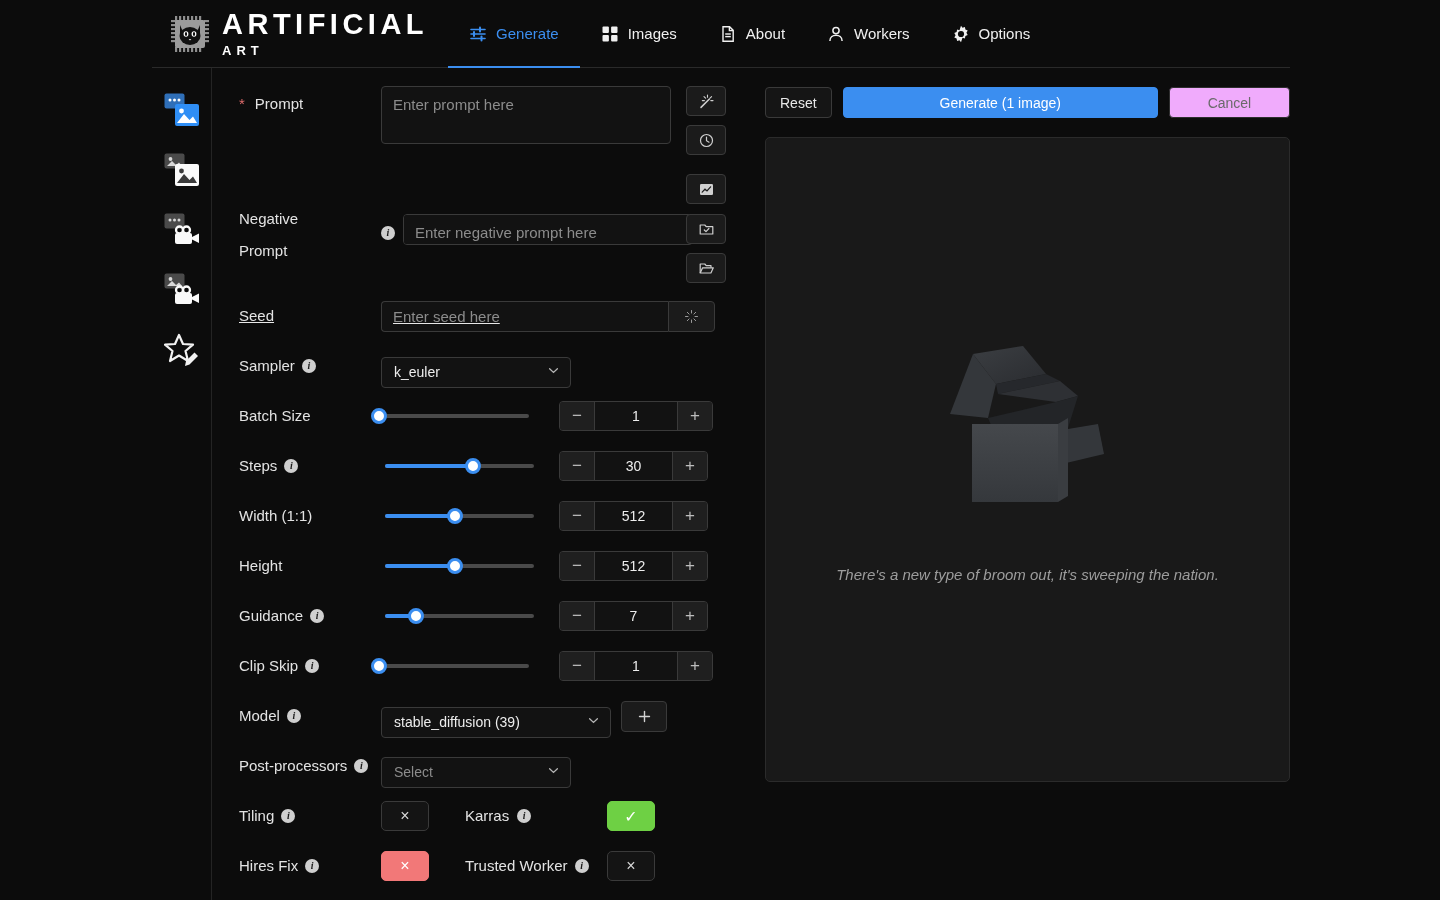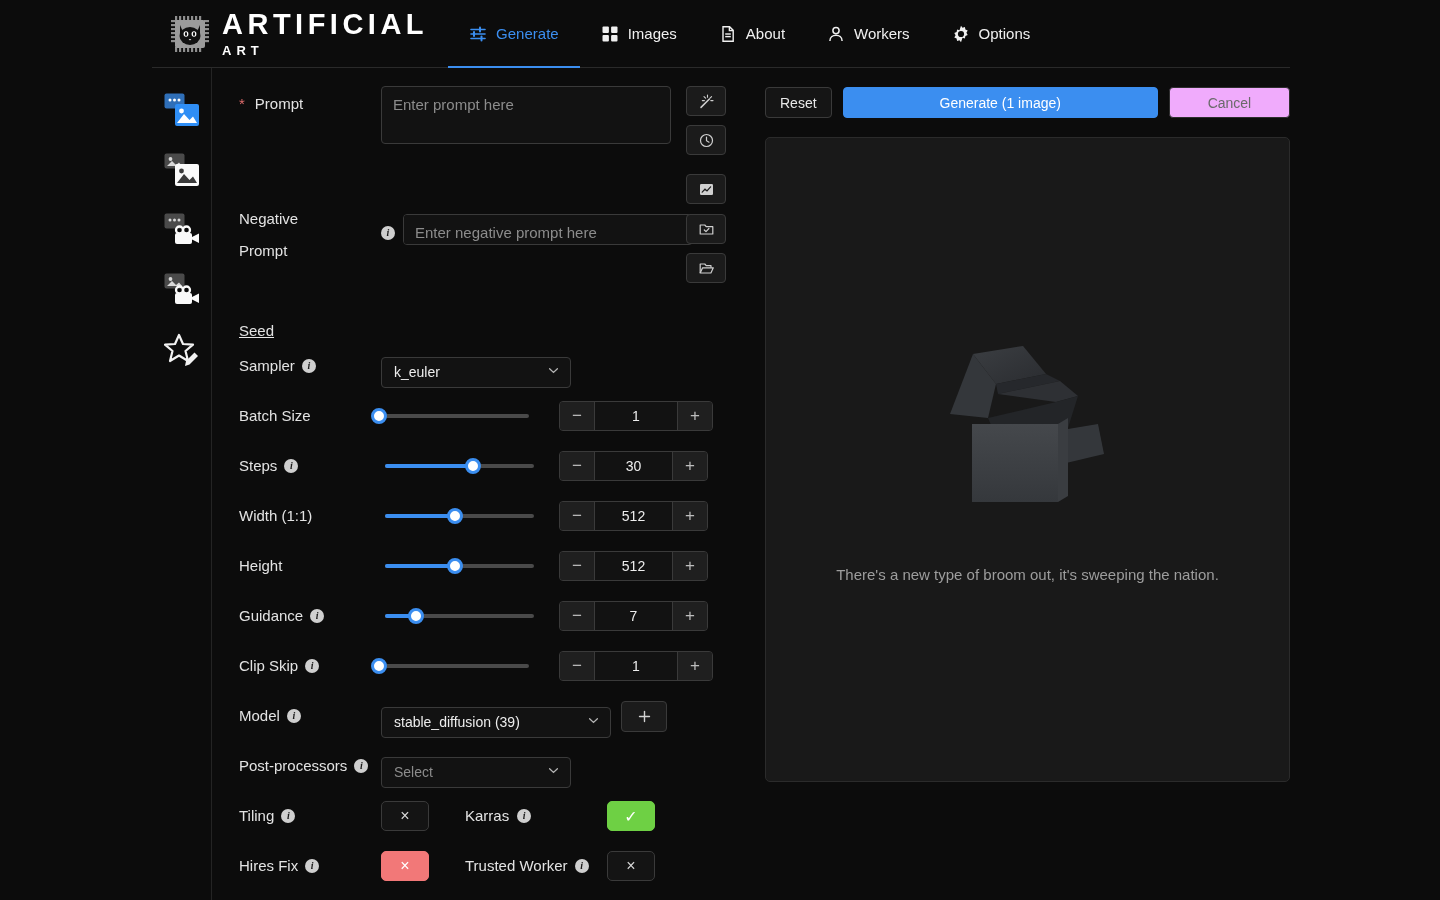--- a/index.html
+++ b/index.html
@@ -149,21 +149,21 @@
   }
   .btn-primary {
     background: #3b8ef0; border-color: #3b8ef0; color: #ffffff;
     width: 318px;
   }
   .btn-disabled { color: #6a6a6a; background: #f0abfc; border-color: #2e2e2e; width: 122px; }
 
   .preview {
     margin-top: 19px; width: 525px; height: 645px;
     background: #191919; border: 1px solid #2b2b2b; border-radius: 5px;
-    display: flex; flex-direction: column; align-items: center; justify-content: center;
+    display: flex; flex-direction: column; align-items: center; justify-content: center; font-style: italic;
   }
   .preview-caption { margin-top: 46px; font-size: 15px; color: #9d9d9d; }
 </style>
 </head>
 <body>
 
 <div class="page">
 
   <div class="header">
     <div class="brand">
@@ -404,23 +404,40 @@
           <span>
             <svg width="15" height="15" viewBox="0 0 15 15" stroke="#cfcfcf" stroke-width="1.2" fill="none" stroke-linejoin="round">
               <path d="M1.2 12 V3 H5.8 L7.2 4.7 H12 V6.5"></path>
               <path d="M1.2 12 L3.6 6.8 H14.3 L11.9 12 Z"></path>
             </svg>
           </span>
         </div>
       </div>
     </div>
 
-    <div class="row" style="height:50px;align-items:flex-end;margin-top:30px;text-decoration:underline;">
+    <div class="row" style="height:50px;align-items:center;margin-top:30px;text-decoration:underline;">
       <div class="lbl" style="width:142px;">
         <span>Seed</span>
+      </div>
+      <div style="display:flex;">
+        <input type="text" style="width: 287px; height: 31px; border-radius: 4px 0px 0px 4px; border-right: none;" placeholder="Enter seed here">
+        <div class="iconbtn" style="width:47px;height:31px;border-radius:0 4px 4px 0;">
+          <span>
+            <svg width="15" height="15" viewBox="0 0 15 15" stroke="#9a9a9a" stroke-width="1" fill="none" stroke-linecap="round">
+              <line x1="7.5" y1="1.5" x2="7.5" y2="4"></line>
+                <line x1="7.5" y1="11" x2="7.5" y2="13.5"></line>
+              <line x1="1.5" y1="7.5" x2="4" y2="7.5"></line>
+                <line x1="11" y1="7.5" x2="13.5" y2="7.5"></line>
+              <line x1="3.3" y1="3.3" x2="5.1" y2="5.1"></line>
+                <line x1="9.9" y1="9.9" x2="11.7" y2="11.7"></line>
+              <line x1="11.7" y1="3.3" x2="9.9" y2="5.1"></line>
+                <line x1="5.1" y1="9.9" x2="3.3" y2="11.7"></line>
+            </svg>
+          </span>
+        </div>
       </div>
     </div>
 
     <div class="row" style="height:50px;align-items:center;">
       <div class="lbl" style="width:142px;">
         <span>Sampler</span>
         <span class="info">i</span>
       </div>
       <div class="select" style="width:190px;">
         <span>k_euler</span>

